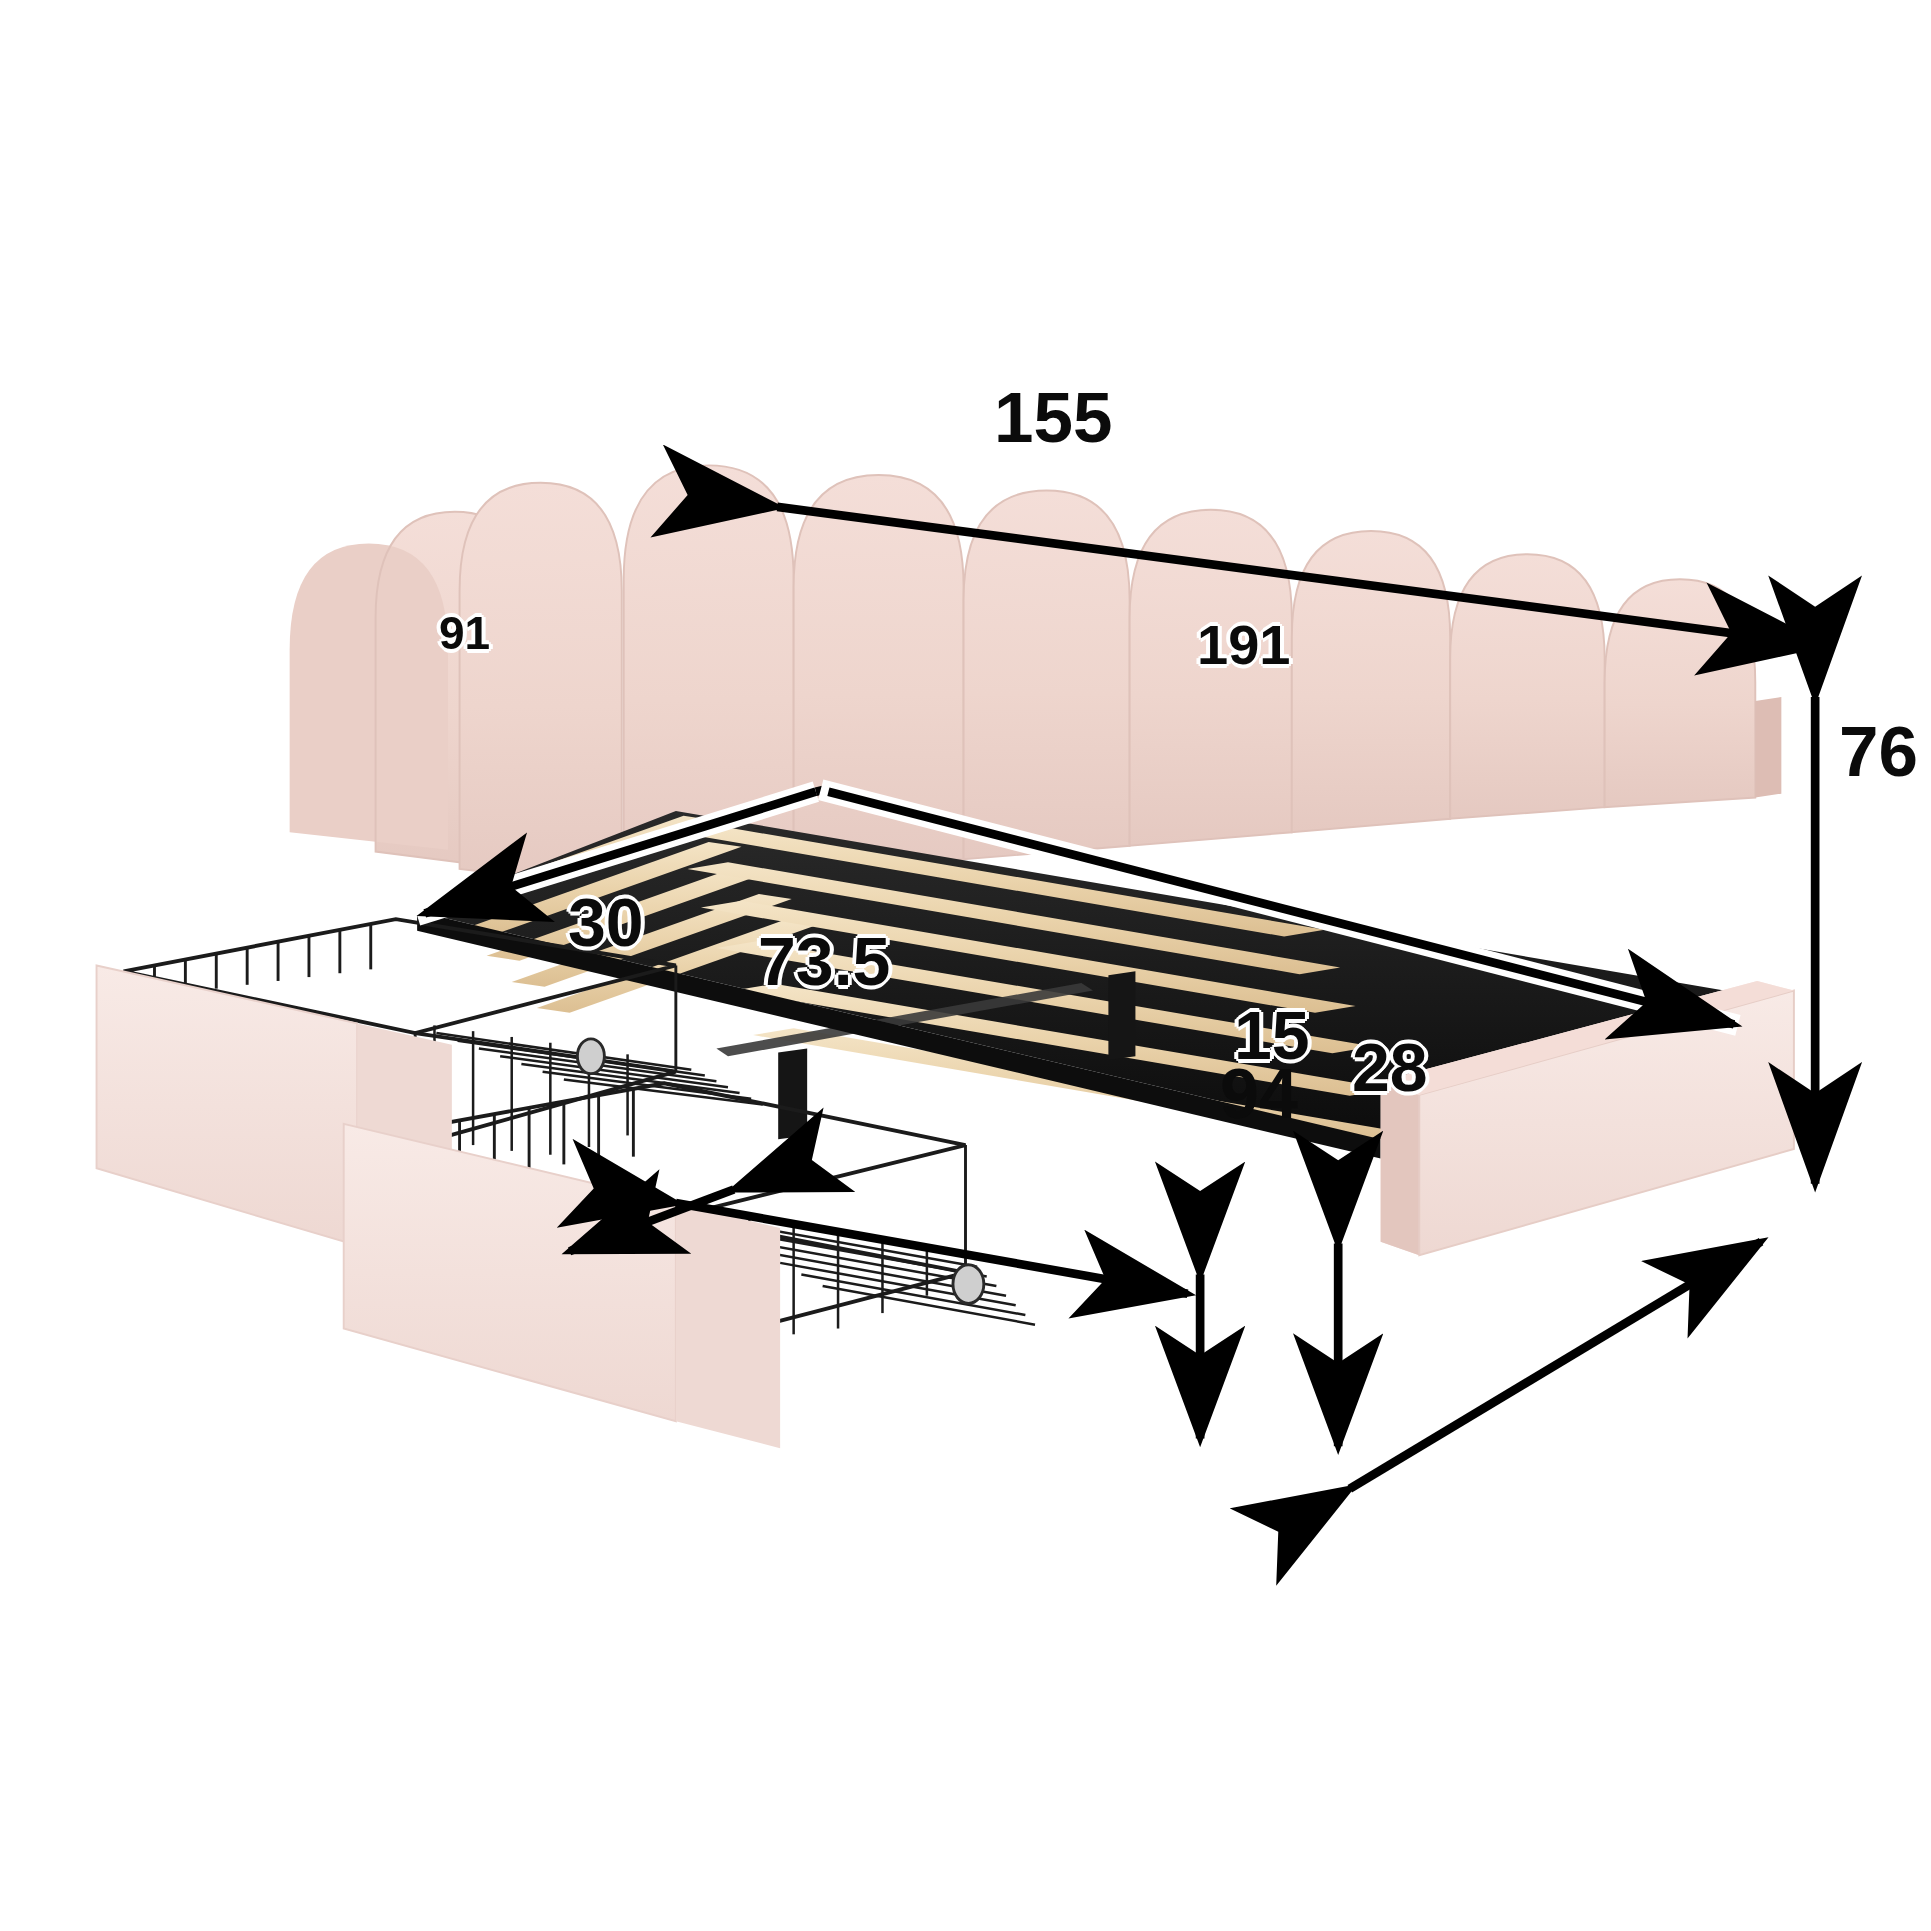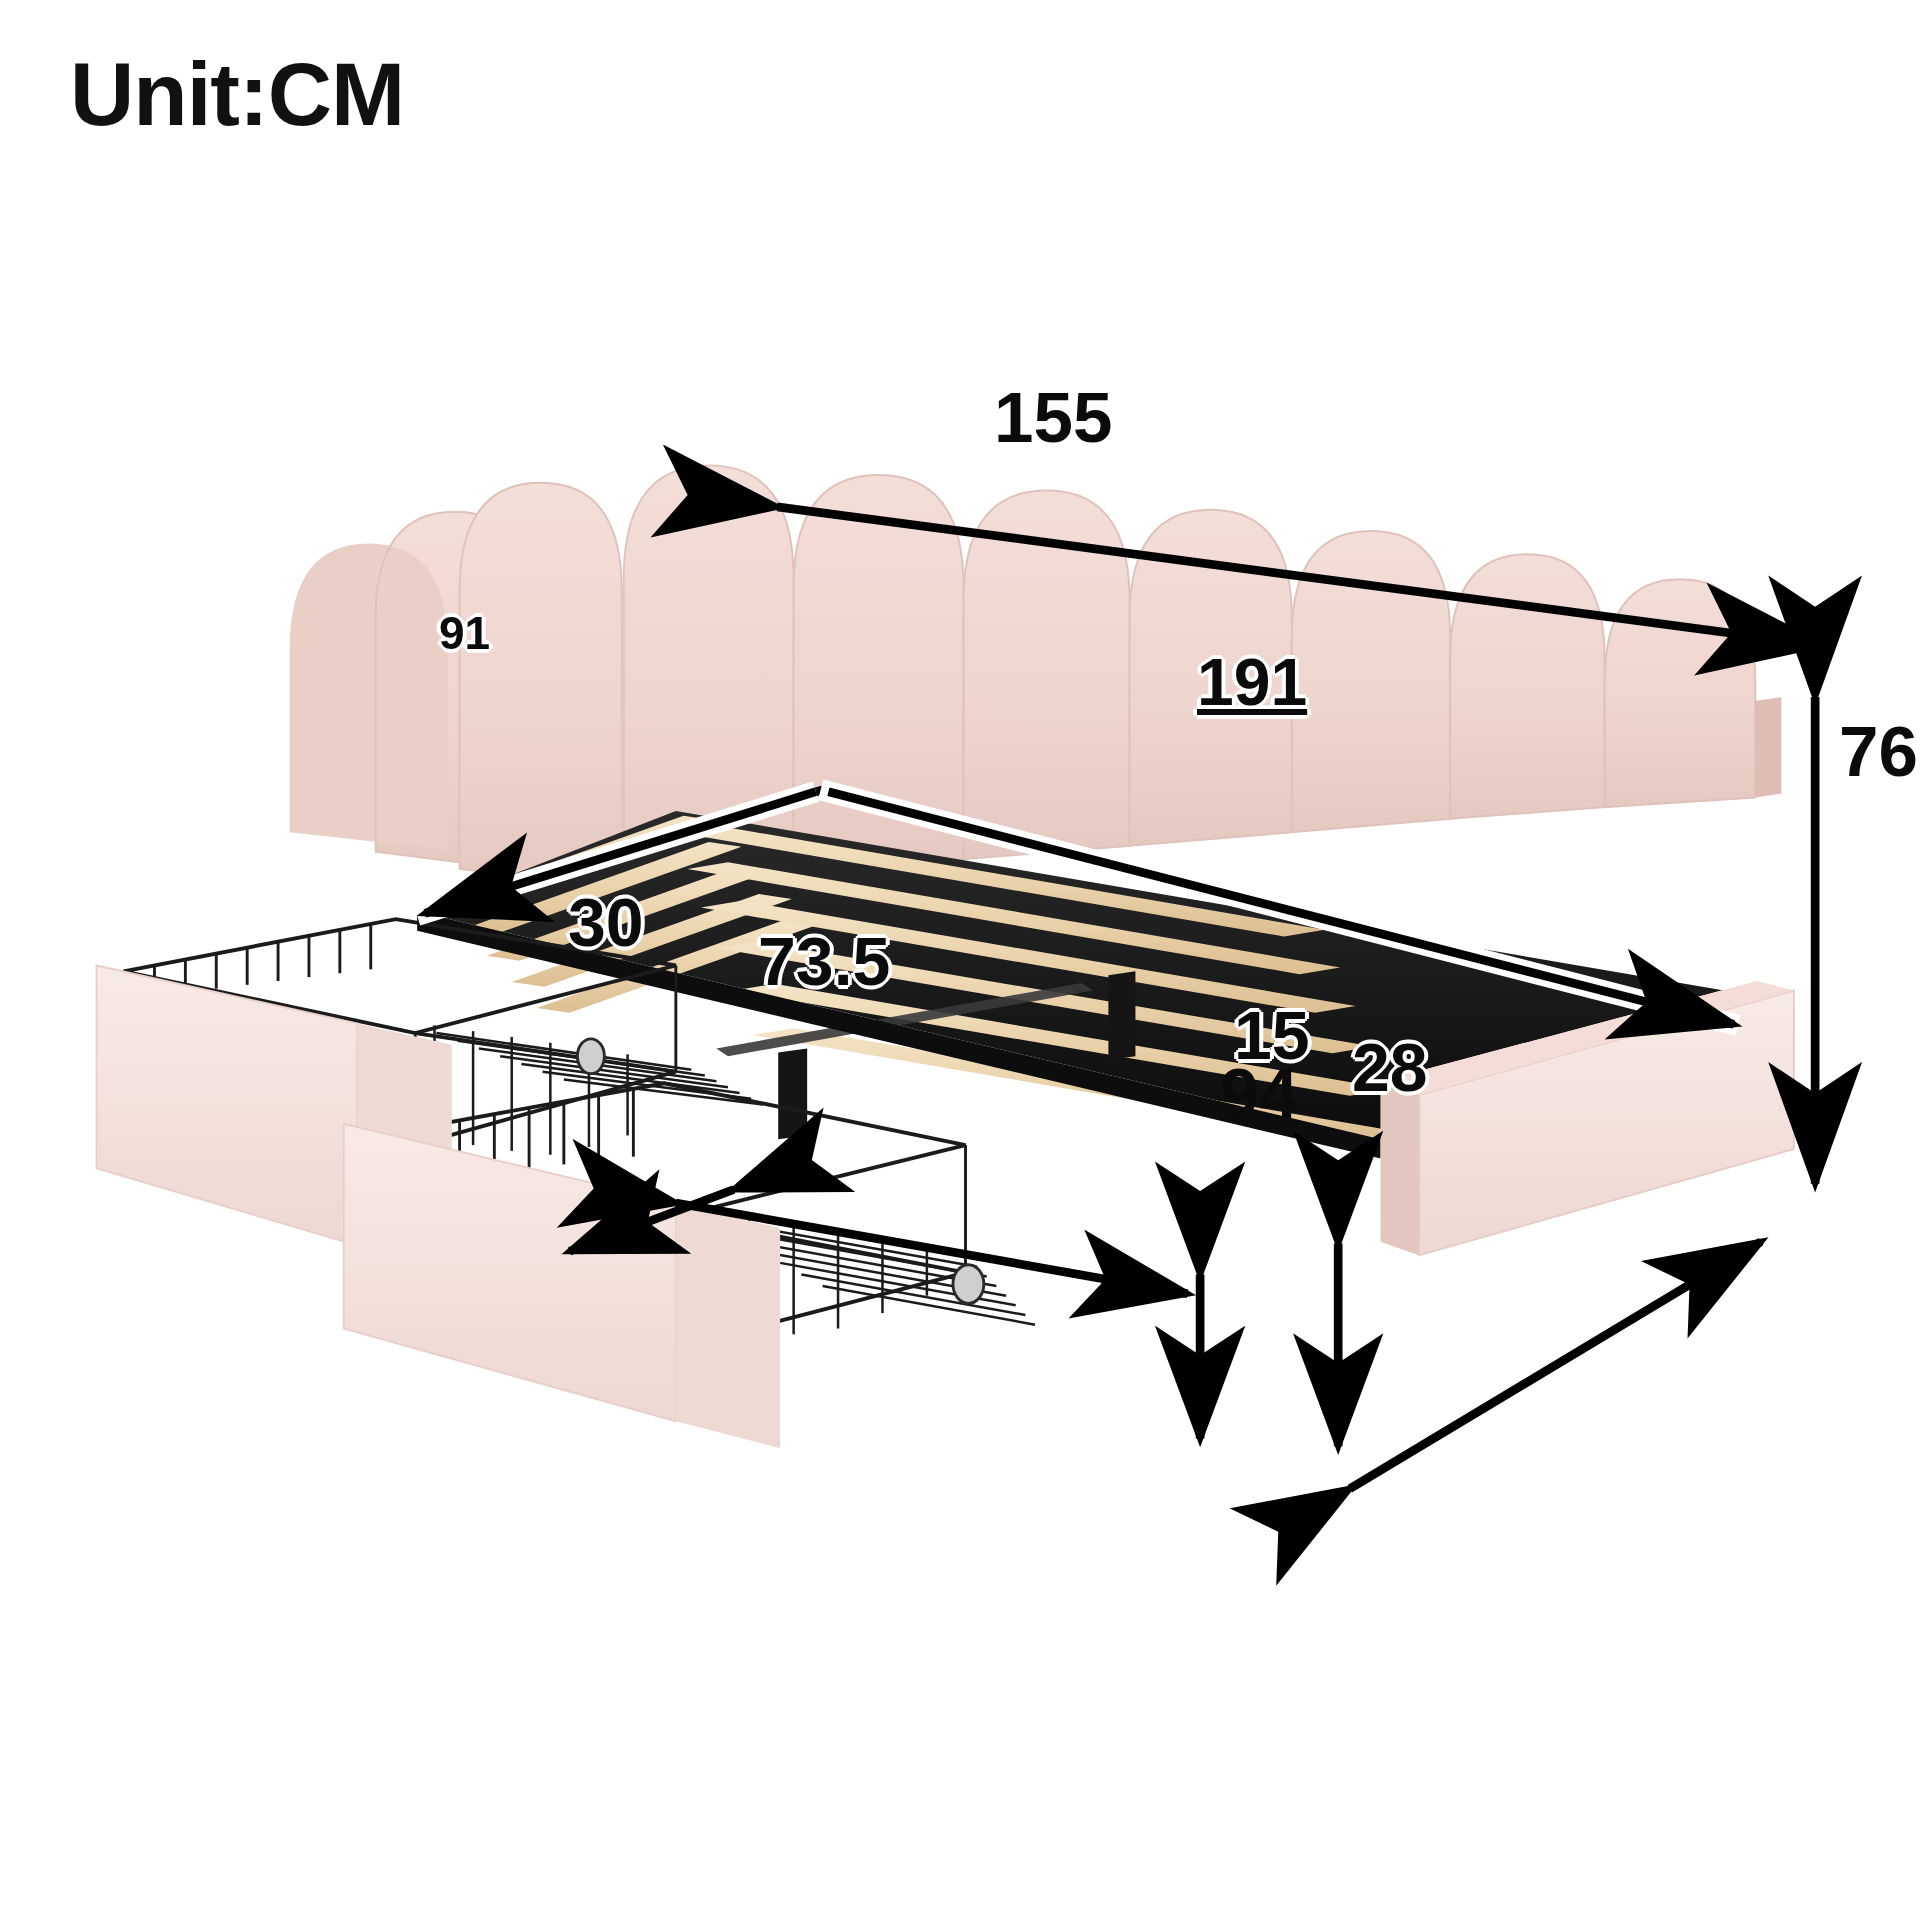--- a/index.html
+++ b/index.html
@@ -25,33 +25,32 @@
   }
   .dim.out{ 
     text-shadow:
       2.9px 0 0 #fff,-2.9px 0 0 #fff,0 2.9px 0 #fff,0 -2.9px 0 #fff,
       1.9px 1.9px 0 #fff,-1.9px 1.9px 0 #fff,1.9px -1.9px 0 #fff,-1.9px -1.9px 0 #fff,
       3.9px 0 0 #fff,-3.9px 0 0 #fff,0 3.9px 0 #fff,0 -3.9px 0 #fff;
   }
   #d199{left:994px;top:382px;font-size:71px;}
   #d76 {left:1839px;top:716px;font-size:71px;}
   #d91 {left:439px; top:610px;font-size:46px;}
-  #d191{left:1197px;top:649px;font-size:66px;text-decoration:underline;}
+  #d191{left:1197px;top:617px;font-size:56px;}
   #d50 {left:568px; top:888px;font-size:68px;}
   #d735{left:722px; top:927px;font-size:68px;margin-left:36px;}
   #d15 {left:1234px;top:1001px;font-size:68px;}
   #d28 {left:1352px;top:1033px;font-size:68px;}
   #d94 {left:1220px;top:1059px;font-size:70px;text-align:center;}
 </style>
 </head>
 <body>
 
 <div id="stage">
 
-  <div id="title">Unit:CM</div>
 
   <svg id="product" viewBox="0 0 2000 2000">
     <defs>
       <linearGradient id="velv" x1="0" y1="0" x2="0" y2="1">
         <stop offset="0%" stop-color="#f4ded8"></stop>
         <stop offset="55%" stop-color="#eed5cd"></stop>
         <stop offset="100%" stop-color="#e5c9c1"></stop>
       </linearGradient>
       <linearGradient id="velvFront" x1="0" y1="0" x2="0" y2="1">
         <stop offset="0%" stop-color="#f8eae6"></stop>

